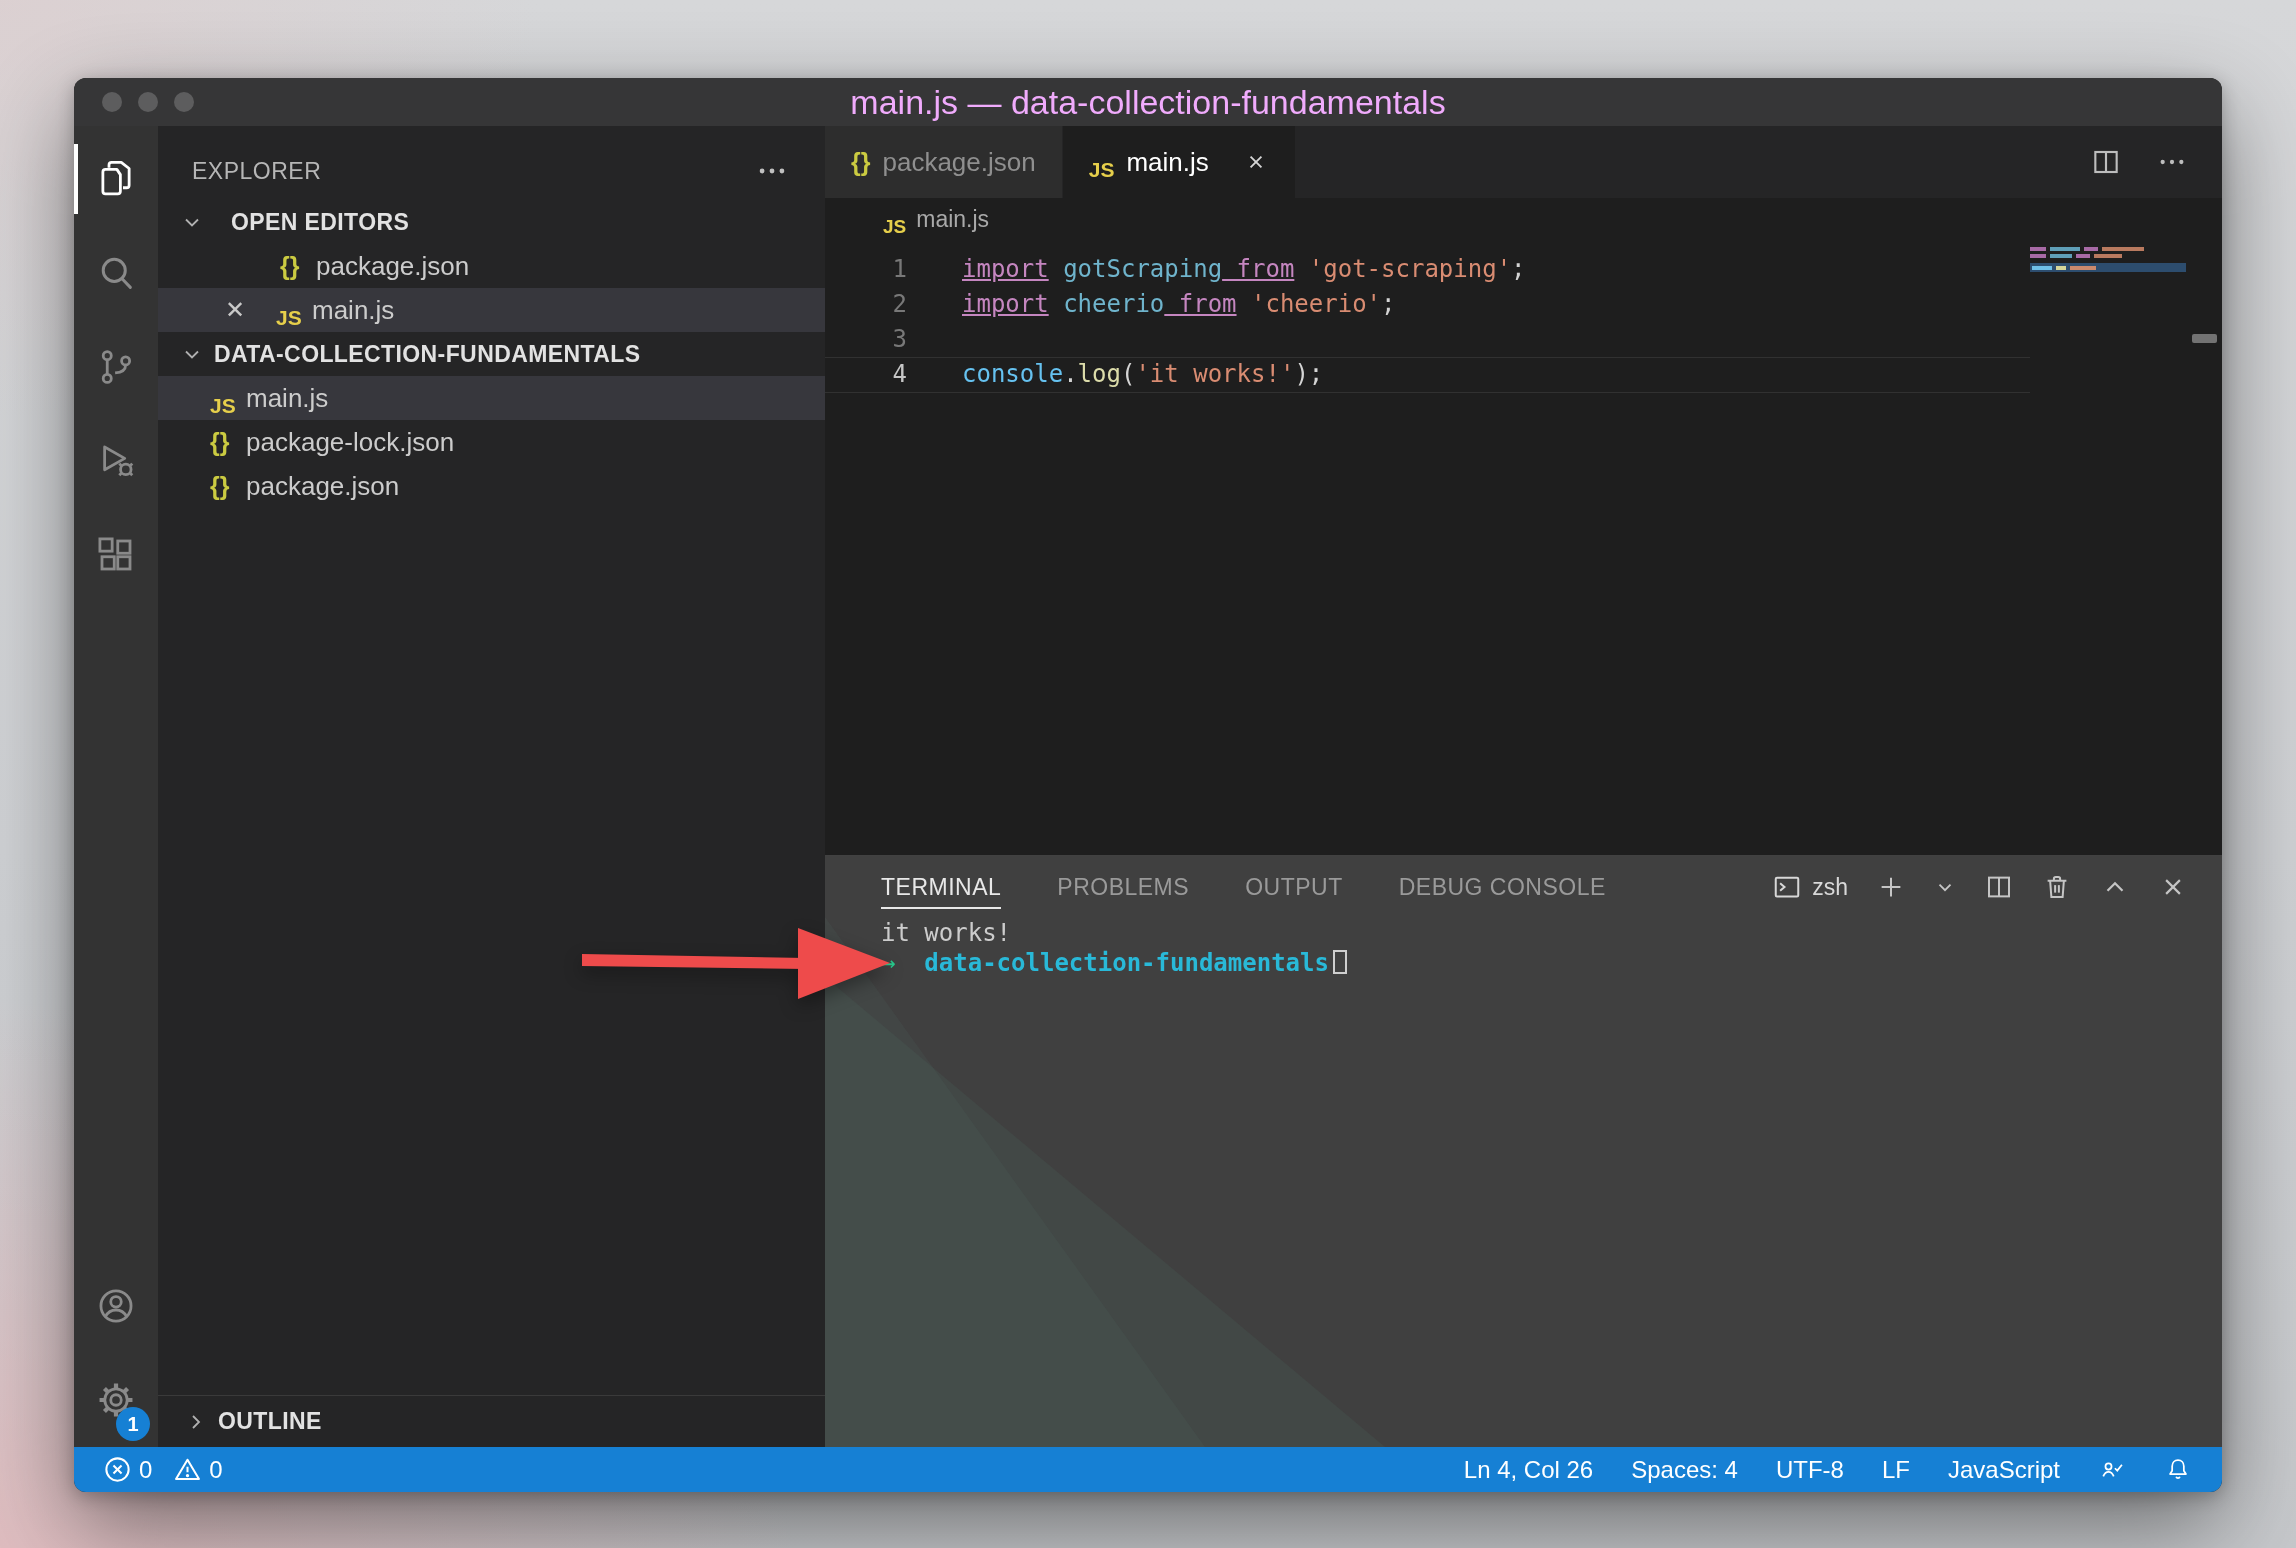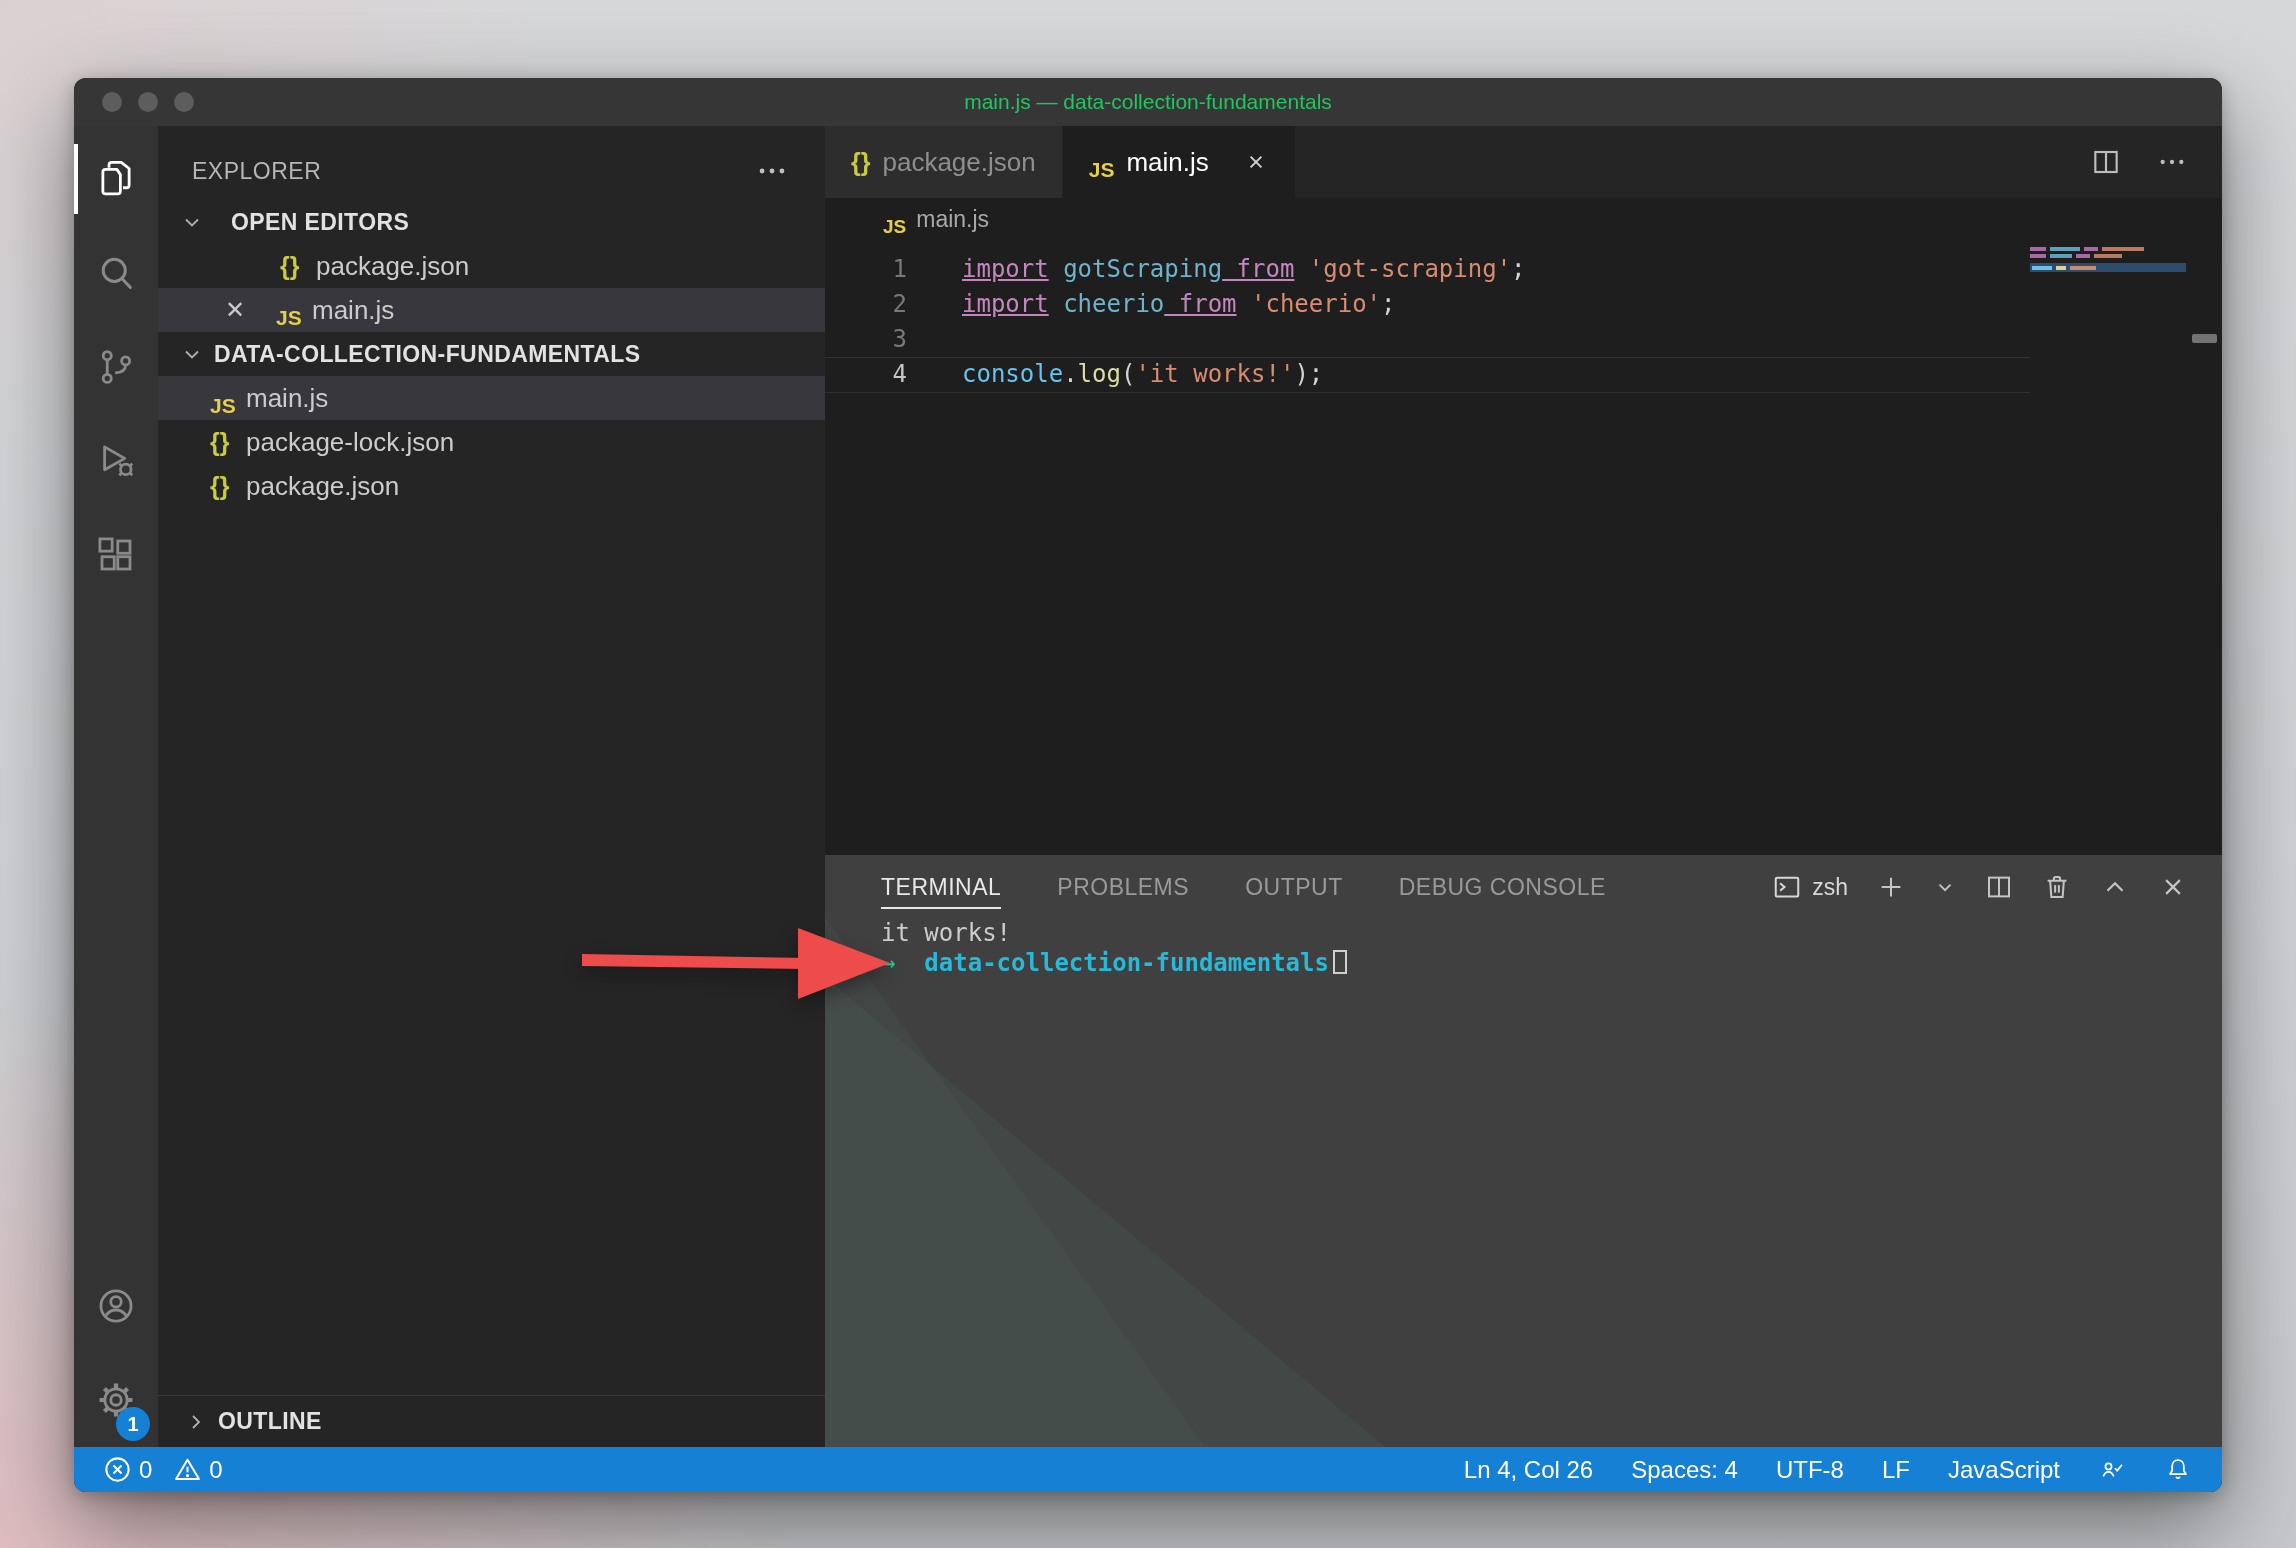--- a/index.html
+++ b/index.html
@@ -16,21 +16,21 @@
     position:absolute; left:74px; top:78px; width:2148px; height:1414px;
     border-radius:12px; overflow:hidden; background:#1e1e1e;
     box-shadow:0 34px 90px rgba(0,0,0,0.45), 0 4px 18px rgba(0,0,0,0.25);
     display:flex; flex-direction:column;
   }
   
   .titlebar { height:48px; flex:none; background:#363637; position:relative;
     display:flex; align-items:center; justify-content:center; }
   .traffic { position:absolute; left:28px; top:14px; display:flex; gap:16px; }
   .tl { width:20px; height:20px; border-radius:50%; background:#5d5d5e; }
-  .title-text { color:#22c55e; font-size:21px; }
+  .title-text { color:#f0abfc; font-size:34px; }
   
   .main { flex:1; display:flex; min-height:0; }
   .activitybar { width:84px; flex:none; background:#333333; display:flex;
     flex-direction:column; align-items:center; padding-top:6px; }
   .ab-cell { width:84px; height:94px; display:flex; align-items:center; justify-content:center;
     color:#8a8a8a; position:relative; cursor:pointer; }
   .ab-cell.active { color:#ffffff; }
   .ab-cell.active::before { content:""; position:absolute; left:0; top:12px; bottom:12px; width:4px; background:#ffffff; }
   .ab-cell svg { width:42px; height:42px; }
   .ab-spacer { flex:1; }

